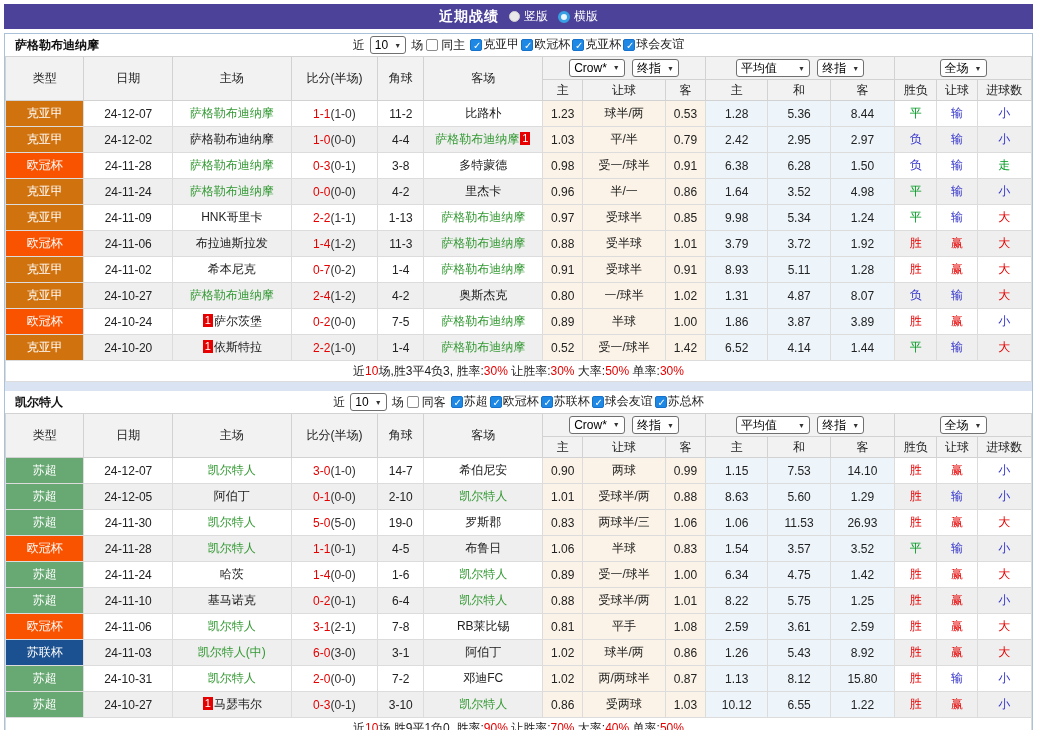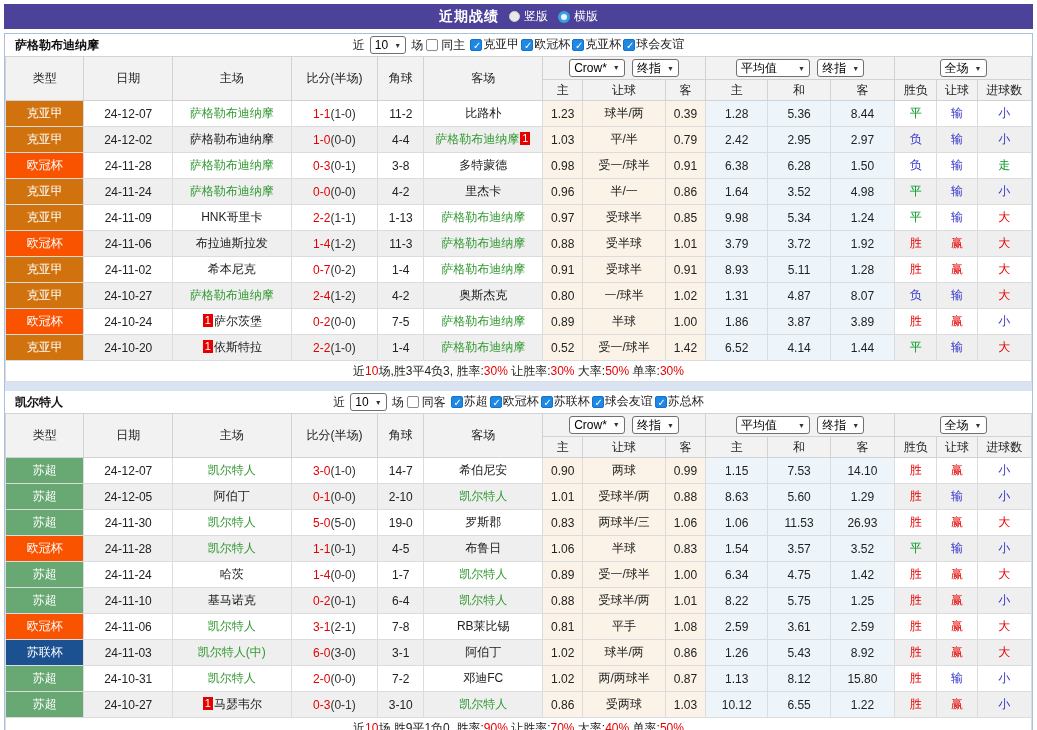--- a/index.html
+++ b/index.html
@@ -157,21 +157,21 @@
       <tbody>
             <tr>
               <td class="type-cell" style="background: rgb(208, 114, 13);">克亚甲</td>
               <td class="plain">24-12-07</td>
               <td class="plain"><span class="focal">萨格勒布迪纳摩</span></td>
               <td class="plain"><span class="score-main">1-1</span><span class="score-half">(1-0)</span></td>
               <td class="plain">11-2</td>
               <td class="plain"><span>比路朴</span></td>
               <td class="crow">1.23</td>
               <td class="crow">球半/两</td>
-              <td class="crow">0.39</td>
+              <td class="crow">0.53</td>
               <td class="avg">1.28</td>
               <td class="avg">5.36</td>
               <td class="avg">8.44</td>
               <td class="plain c-g">平</td>
               <td class="plain c-b">输</td>
               <td class="plain c-b">小</td>
             </tr>
             <tr class="even">
               <td class="type-cell" style="background: rgb(208, 114, 13);">克亚甲</td>
               <td class="plain">24-12-02</td>
@@ -496,21 +496,21 @@
               <td class="avg">3.52</td>
               <td class="plain c-g">平</td>
               <td class="plain c-b">输</td>
               <td class="plain c-b">小</td>
             </tr>
             <tr>
               <td class="type-cell" style="background: rgb(104, 168, 115);">苏超</td>
               <td class="plain">24-11-24</td>
               <td class="plain"><span>哈茨</span></td>
               <td class="plain"><span class="score-main">1-4</span><span class="score-half">(0-0)</span></td>
-              <td class="plain">1-7</td>
+              <td class="plain">1-6</td>
               <td class="plain"><span class="focal">凯尔特人</span></td>
               <td class="crow">0.89</td>
               <td class="crow">受一/球半</td>
               <td class="crow">1.00</td>
               <td class="avg">6.34</td>
               <td class="avg">4.75</td>
               <td class="avg">1.42</td>
               <td class="plain c-r">胜</td>
               <td class="plain c-r">赢</td>
               <td class="plain c-r">大</td>

